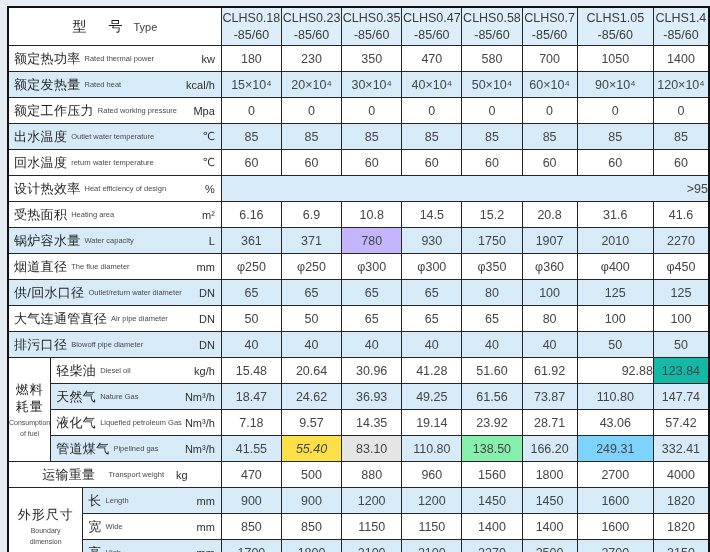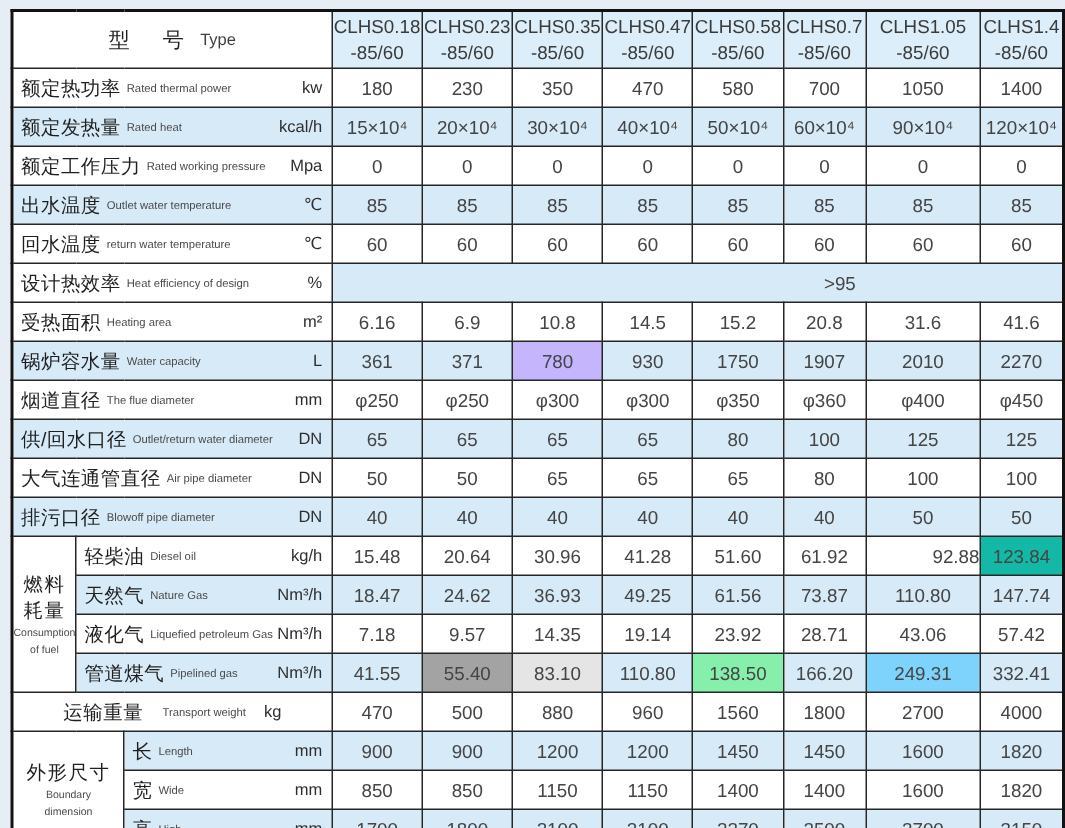--- a/index.html
+++ b/index.html
@@ -25,21 +25,21 @@
   .model{text-align:center;font-size:12.5px;line-height:1.3;color:#3b3b3b;}
 
   .lbl{display:flex;align-items:center;height:100%;padding:0 6px 0 5px;}
   .lbl.centered{justify-content:center;gap:9px;padding:0 10px;}
   .lbl.centered .unit{margin-left:0;}
   .zh{font-size:13px;color:#1f1f1f;white-space:nowrap;letter-spacing:0.3px;}
   .en{font-size:7.5px;color:#4a4a4a;margin-left:4px;white-space:nowrap;}
   .unit{font-size:11px;color:#2e2e2e;margin-left:auto;white-space:nowrap;padding-left:3px;}
 
   .val{text-align:center;font-size:12.5px;color:#454545;white-space:nowrap;}
-  .merged{text-align:center;padding-left:190px;font-size:12.5px;color:#454545;}
+  .merged{text-align:right;padding-left:190px;font-size:12.5px;color:#454545;}
 
   .gcell{text-align:center;}
   .g-zh{font-size:13px;color:#1f1f1f;line-height:1.35;letter-spacing:1px;}
   .g-en{font-size:7px;color:#4a4a4a;line-height:1.35;margin-top:2px;}
 </style>
 </head>
 <body>
 
 <div class="sheet">
   <table>
@@ -357,21 +357,21 @@
         </tr>
         <tr class="r">
           <td colspan="2" style="background: rgb(215, 234, 247);">
             <div class="lbl">
               <span class="zh">管道煤气</span>
               <span class="en">Pipelined gas</span>
               <span class="unit">Nm³/h</span>
             </div>
           </td>
           <td class="val" style="background: rgb(215, 234, 247);">41.55</td>
-          <td class="val" style="background: #a3a3a3;">55.40</td>
+          <td class="val" style="background: #fde047; font-style: italic;">55.40</td>
           <td class="val" style="background: #e5e5e5;">83.10</td>
           <td class="val" style="background: rgb(215, 234, 247);">110.80</td>
           <td class="val" style="background: #86efac;">138.50</td>
           <td class="val" style="background: rgb(215, 234, 247);">166.20</td>
           <td class="val" style="background: #7dd3fc;">249.31</td>
           <td class="val" style="background: rgb(215, 234, 247);">332.41</td>
         </tr>
         <tr class="r">
           <td colspan="3" style="background: rgb(255, 255, 255);">
             <div class="lbl centered">

